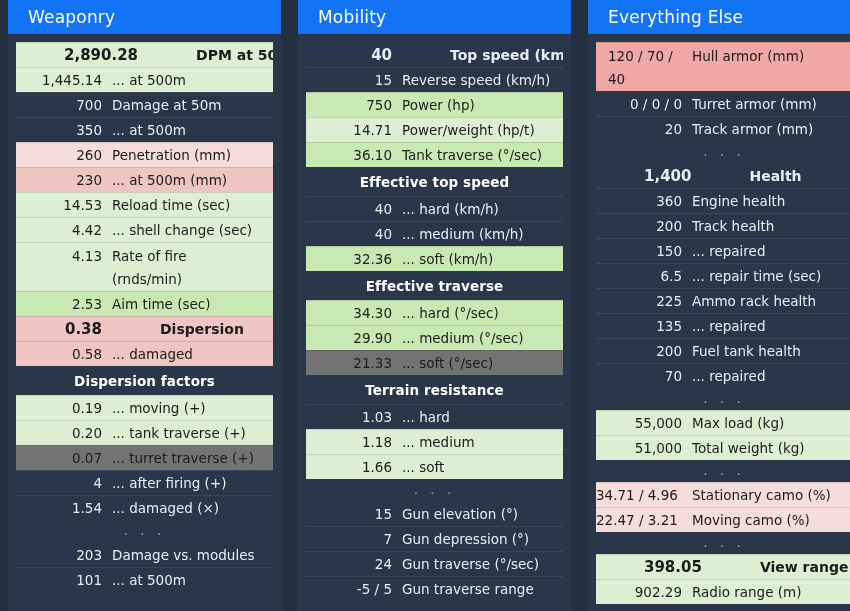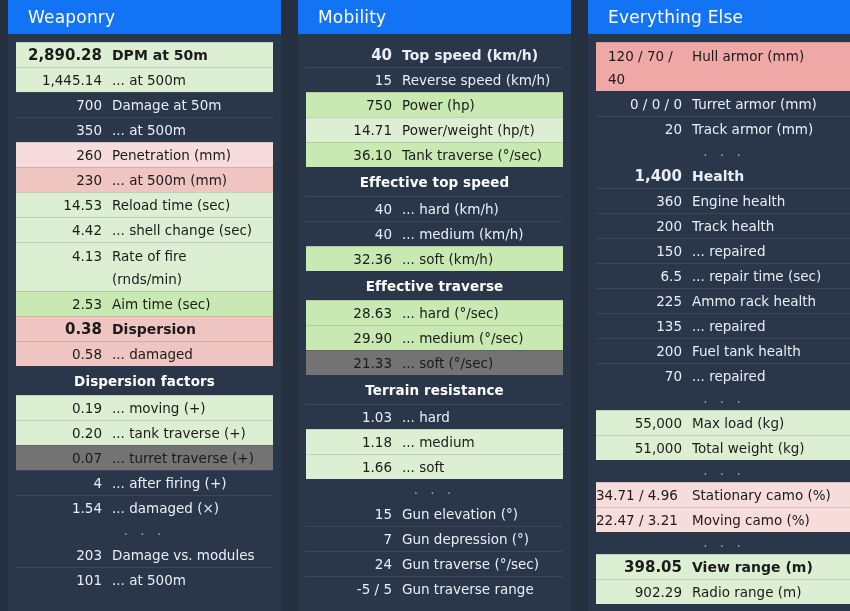--- a/index.html
+++ b/index.html
@@ -72,21 +72,21 @@
   .row.hl { border-top: 1px solid rgba(0,0,0,0.12); }
   .row.hl .val, .row.hl .lbl { color: #1b1b1b; }
 
   .bg-green-1 { background: #ddefd2; }   
   .bg-green-2 { background: #c9e9b3; }   
   .bg-green-3 { background: #737373; }   
   .bg-pink-1  { background: #f6dcda; }   
   .bg-pink-2  { background: #efc5c2; }   
   .bg-pink-3  { background: #f0a8a6; }   
 
-  .row.bold .val, .row.bold .lbl { font-weight: bold; }
+  .row.bold .val, .row.bold .lbl { font-weight: bold; padding-left: 48px; }
   .row.bold .val { font-size: 15px; }
   .row.bold .lbl { font-size: 14px; }
 
   .section-head {
     text-align: center;
     color: #ffffff;
     font-weight: bold;
     font-size: 13.5px;
     padding: 7px 0 6px 0;
     letter-spacing: 0.1px;
@@ -234,21 +234,21 @@
         <div class="row plain">
           <div class="val">40</div>
           <div class="lbl">... medium (km/h)</div>
         </div>
         <div class="row hl bg-green-2">
           <div class="val">32.36</div>
           <div class="lbl">... soft (km/h)</div>
         </div>
         <div class="section-head">Effective traverse</div>
         <div class="row hl bg-green-2">
-          <div class="val">28.63</div>
+          <div class="val">34.30</div>
           <div class="lbl">... hard (°/sec)</div>
         </div>
         <div class="row hl bg-green-2">
           <div class="val">29.90</div>
           <div class="lbl">... medium (°/sec)</div>
         </div>
         <div class="row hl bg-green-3">
           <div class="val">21.33</div>
           <div class="lbl">... soft (°/sec)</div>
         </div>

